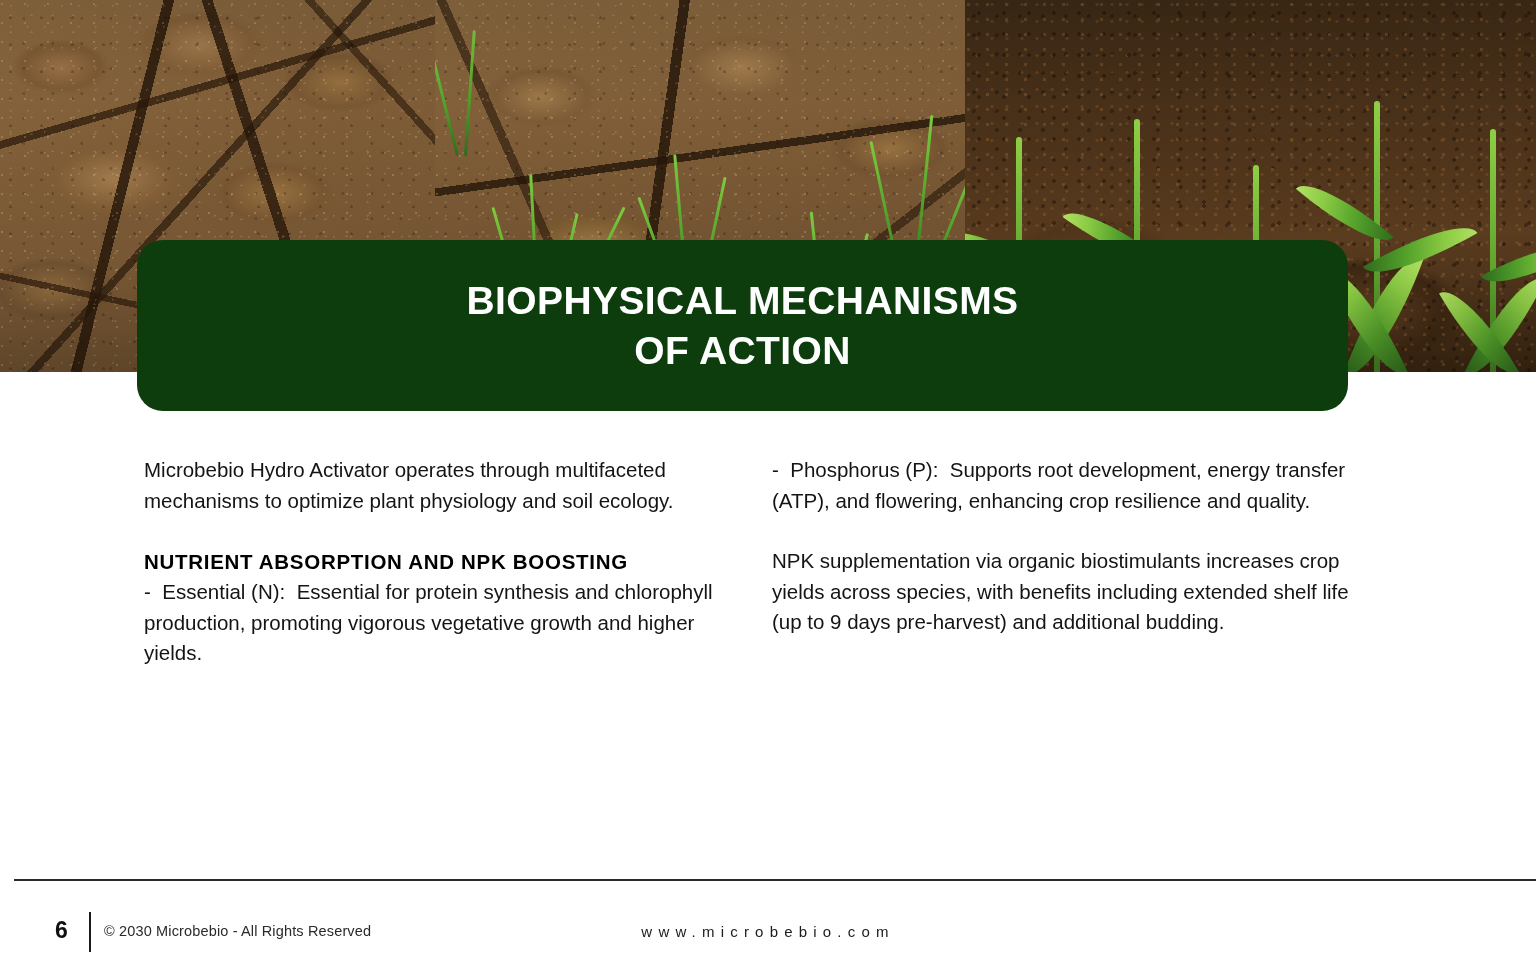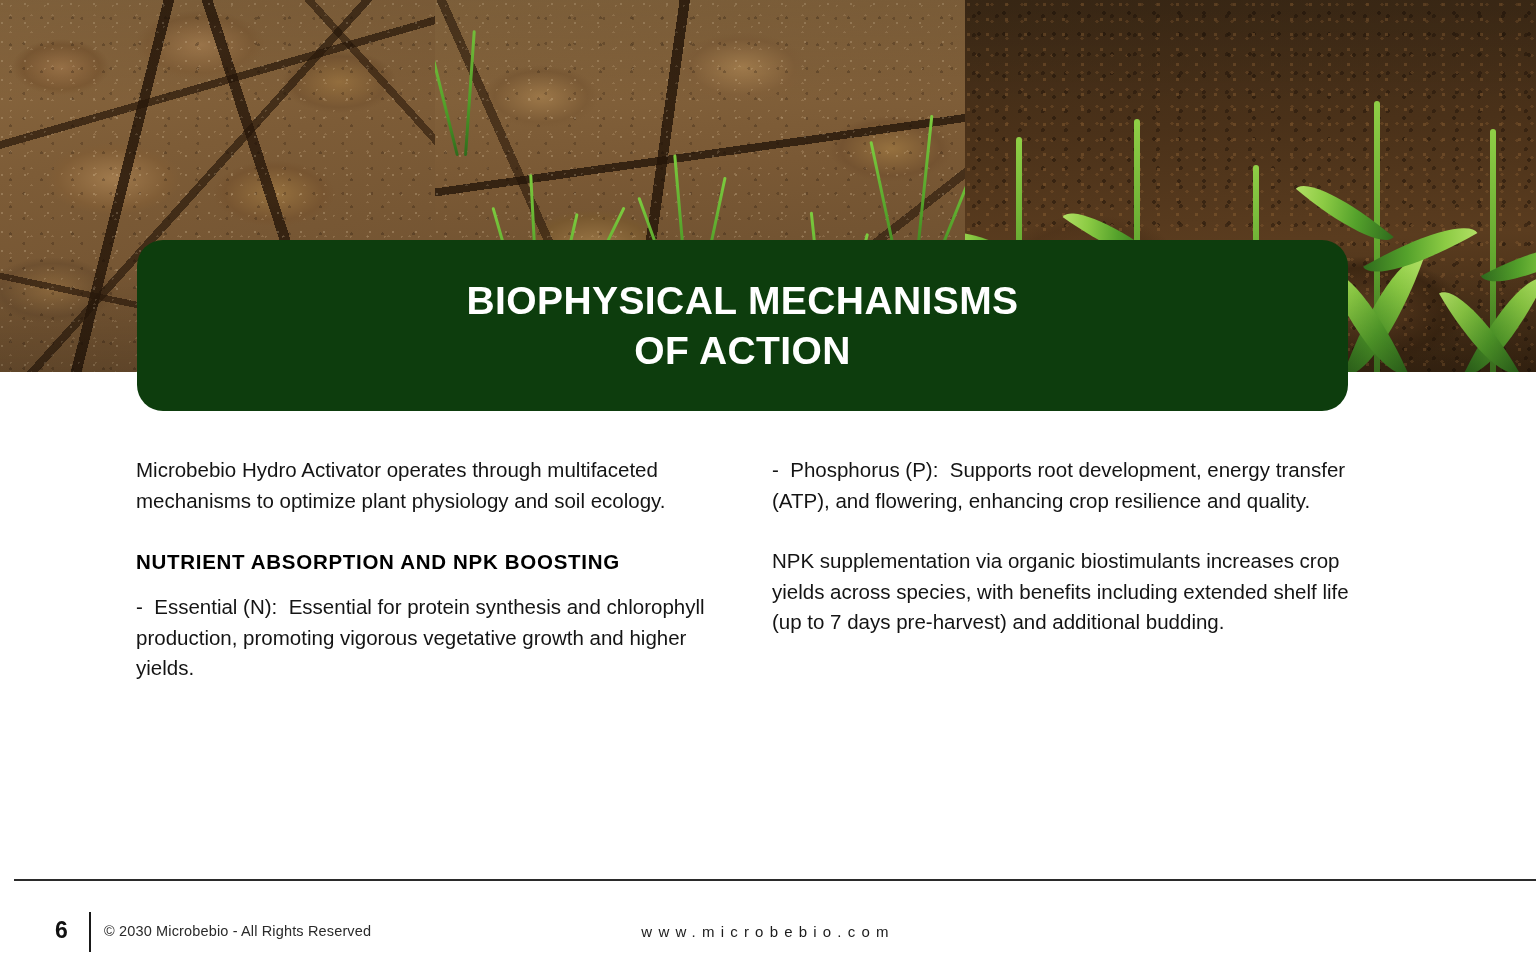--- a/index.html
+++ b/index.html
@@ -142,40 +142,40 @@
     letter-spacing:.4px;
     white-space:pre-line;
   }
 
   
   .body-area {
     position:absolute; left:0; top:455px;
     width:1536px; height:400px;
   }
   .col { position:absolute; top:0; }
-  .col-left  { left:136px; width:592px; }
+  .col-left  { left:144px; width:592px; }
   .col-right { left:772px; width:580px; }
 
   .para {
     font-size:20.5px;
     line-height:30.5px;
     color:#141414;
     margin-bottom:0;
   }
   .para + .para { margin-top:30px; }
   .para.tight { margin-top:0; }
 
   .sec-head {
     font-size:20.5px;
     font-weight:bold;
     line-height:31px;
     letter-spacing:.7px;
     color:#000000;
     margin-top:30px;
-    margin-bottom:15px;
+    margin-bottom:0;
   }
   .bullet { display:block; }
   .bullet b { font-weight:normal; }
   .gap-block { margin-top:30px; }
 
   
   .footer-rule {
     position:absolute; left:14px; top:879px;
     width:1522px; height:2px;
     background:#2b2b2b;
@@ -305,21 +305,21 @@
         <span>Essential for protein synthesis and chlorophyll production, promoting vigorous vegetative growth and higher yields.</span>
       </p>
     </div>
 
     <div class="col col-right">
       <p class="para tight bullet">
         <span>-</span>&nbsp;
         <b>Phosphorus (P):</b>&nbsp;
         <span>Supports root development, energy transfer (ATP), and flowering, enhancing crop resilience and quality.</span>
       </p>
-      <p class="para gap-block">NPK supplementation via organic biostimulants increases crop yields across species, with benefits including extended shelf life (up to 7 days pre-harvest) and additional budding.</p>
+      <p class="para gap-block">NPK supplementation via organic biostimulants increases crop yields across species, with benefits including extended shelf life (up to 9 days pre-harvest) and additional budding.</p>
     </div>
 
   </div>
 
   <div class="footer-rule"></div>
   <div class="footer">
     <span class="page-num">6</span>
     <span class="foot-div"></span>
     <span class="copyright">© 2030 Microbebio - All Rights Reserved</span>
     <span class="site">www.microbebio.com</span>

